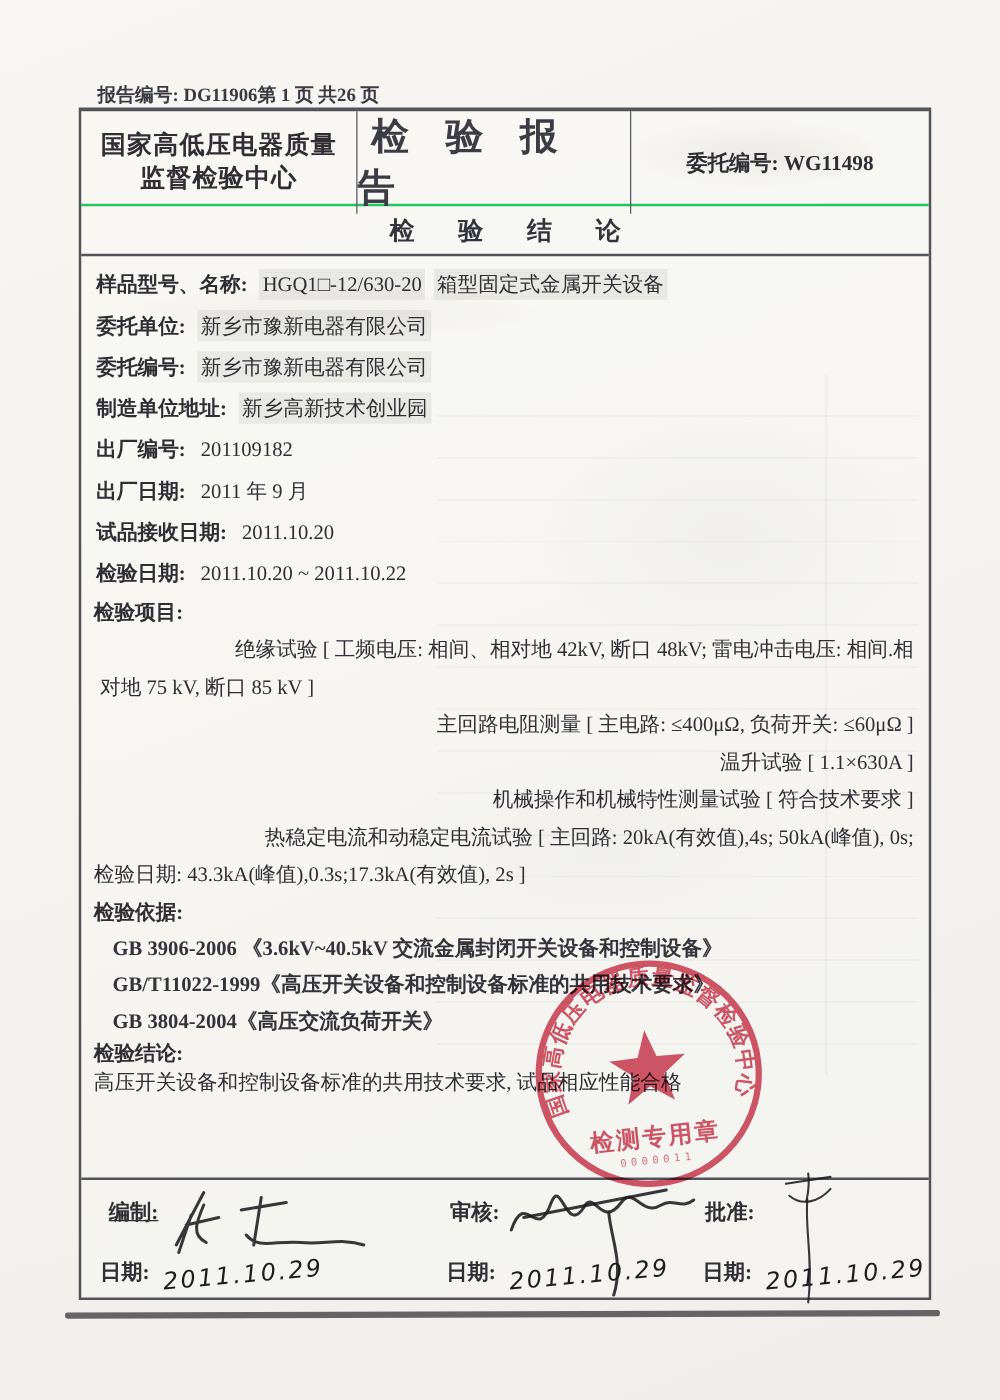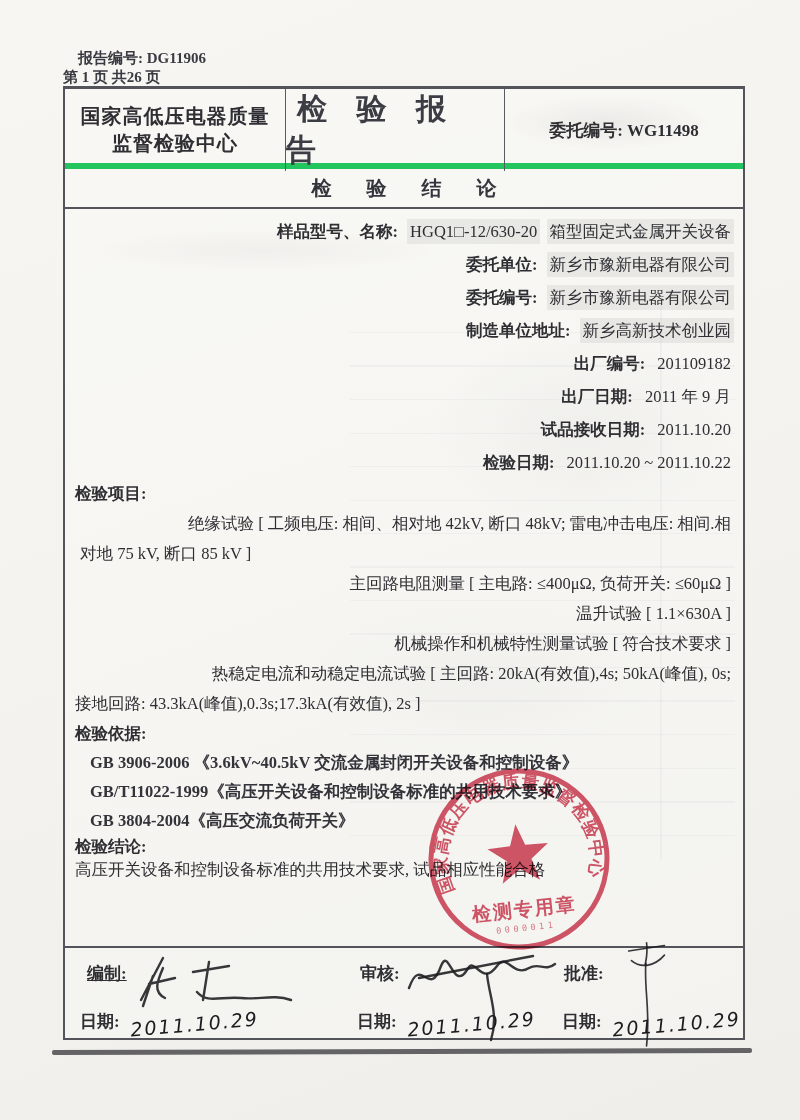--- a/index.html
+++ b/index.html
@@ -15,37 +15,37 @@
   .sm2{left:430px;top:330px;width:300px;height:200px;background:radial-gradient(ellipse,rgba(150,152,150,.10),transparent 70%);}
   .sm3{left:300px;top:600px;width:360px;height:160px;background:radial-gradient(ellipse,rgba(150,152,150,.08),transparent 70%);}
   .sm4{left:90px;top:230px;width:340px;height:40px;background:radial-gradient(ellipse,rgba(140,140,138,.10),transparent 75%);}
   .ghost-lines{
     position:absolute;left:350px;top:300px;width:385px;height:560px;pointer-events:none;
     background:repeating-linear-gradient(180deg,transparent 0 32px,rgba(110,118,135,.08) 32px 33.5px);
   }
   .ghost-col{position:absolute;left:660px;top:300px;width:1.5px;height:560px;background:rgba(110,118,135,.07);}
   .scan-line{position:absolute;left:52px;top:1049px;width:700px;height:5px;background:#3c3c40;opacity:.78;border-radius:2px;transform:skewY(-.15deg);}
   
-  .meta{position:absolute;left:63px;top:49px;width:682px;display:flex;justify-content:space-between;
-        font-size:15px;font-weight:bold;color:#3a3a42;flex-direction:column;}
+  .meta{position:absolute;left:63px;top:67px;width:682px;display:flex;
+        font-size:15px;font-weight:bold;color:#3a3a42;}
   .meta .l{padding-left:15px;}
   .meta .r{padding-right:6px;}
   
   .frame{position:absolute;left:63px;top:86px;width:682px;height:954px;
          border:2px solid #53545a;border-top-width:3px;box-sizing:border-box;background:rgba(255,255,255,.25);}
-  .hdr{display:grid;grid-template-columns:221px 219px 1fr;height:74px;border-bottom:6px solid #22c55e;}
+  .hdr{display:grid;grid-template-columns:221px 219px 1fr;height:74px;border-bottom:2px solid #22c55e;}
   .hdr .c{display:flex;flex-direction:column;justify-content:center;align-items:center;box-sizing:border-box;}
   .hdr .c1{border-right:1.5px solid #5a5b60;font-size:20px;font-weight:bold;line-height:27px;letter-spacing:1px;}
   .hdr .c2{border-right:1.5px solid #5a5b60;font-size:30px;font-weight:bold;letter-spacing:11px;text-indent:11px;color:#3c3c44;}
   .hdr .c3{font-size:17px;font-weight:bold;white-space:nowrap;overflow:hidden;}
   .title-row{height:38px;border-bottom:2px solid #53545a;display:flex;align-items:center;justify-content:center;
              font-size:20px;font-weight:bold;letter-spacing:15px;text-indent:15px;color:#34343c;}
   
   .doc-body{position:relative;height:737px;box-sizing:border-box;padding:6px 12px 0 10px;overflow:hidden;font-size:16.5px;}
-  .fields{line-height:33px;text-align:right;}
+  .fields{line-height:33px;}
   .frow{white-space:nowrap;padding-left:2px;}
   .frow .lbl{font-weight:bold;}
   .frow .val{margin-left:8px;}
   .name-gap{margin-left:30px;}
   .hl{background:rgba(165,165,158,.18);box-shadow:0 0 0 3px rgba(165,165,158,.18);}
   .items{line-height:30px;}
   .basis{line-height:29px;}
   .concl{line-height:23px;}
   .sec-h{font-weight:bold;}
   .iline{white-space:nowrap;overflow:hidden;}
@@ -145,21 +145,21 @@
     </div>
 
     <div class="items">
       <div class="sec-h">检验项目:</div>
       <div class="iline ind">绝缘试验 [ 工频电压: 相间、相对地 42kV, 断口 48kV; 雷电冲击电压: 相间.相</div>
       <div class="iline cont">对地 75 kV, 断口 85 kV ]</div>
       <div class="iline ind">主回路电阻测量 [ 主电路: ≤400μΩ, 负荷开关: ≤60μΩ ]</div>
       <div class="iline ind">温升试验 [ 1.1×630A ]</div>
       <div class="iline ind">机械操作和机械特性测量试验 [ 符合技术要求 ]</div>
       <div class="iline ind">热稳定电流和动稳定电流试验 [ 主回路: 20kA(有效值),4s; 50kA(峰值), 0s;</div>
-      <div class="iline flush">接地回路: 43.3kA(峰值),0.3s;17.3kA(有效值), 2s ]</div>
+      <div class="iline flush">检验日期: 43.3kA(峰值),0.3s;17.3kA(有效值), 2s ]</div>
     </div>
 
     <div class="basis">
       <div class="sec-h">检验依据:</div>
       <div class="std">GB 3906-2006 《3.6kV~40.5kV 交流金属封闭开关设备和控制设备》</div>
       <div class="std">GB/T11022-1999《高压开关设备和控制设备标准的共用技术要求》</div>
       <div class="std">GB 3804-2004《高压交流负荷开关》</div>
     </div>
 
     <div class="concl">

